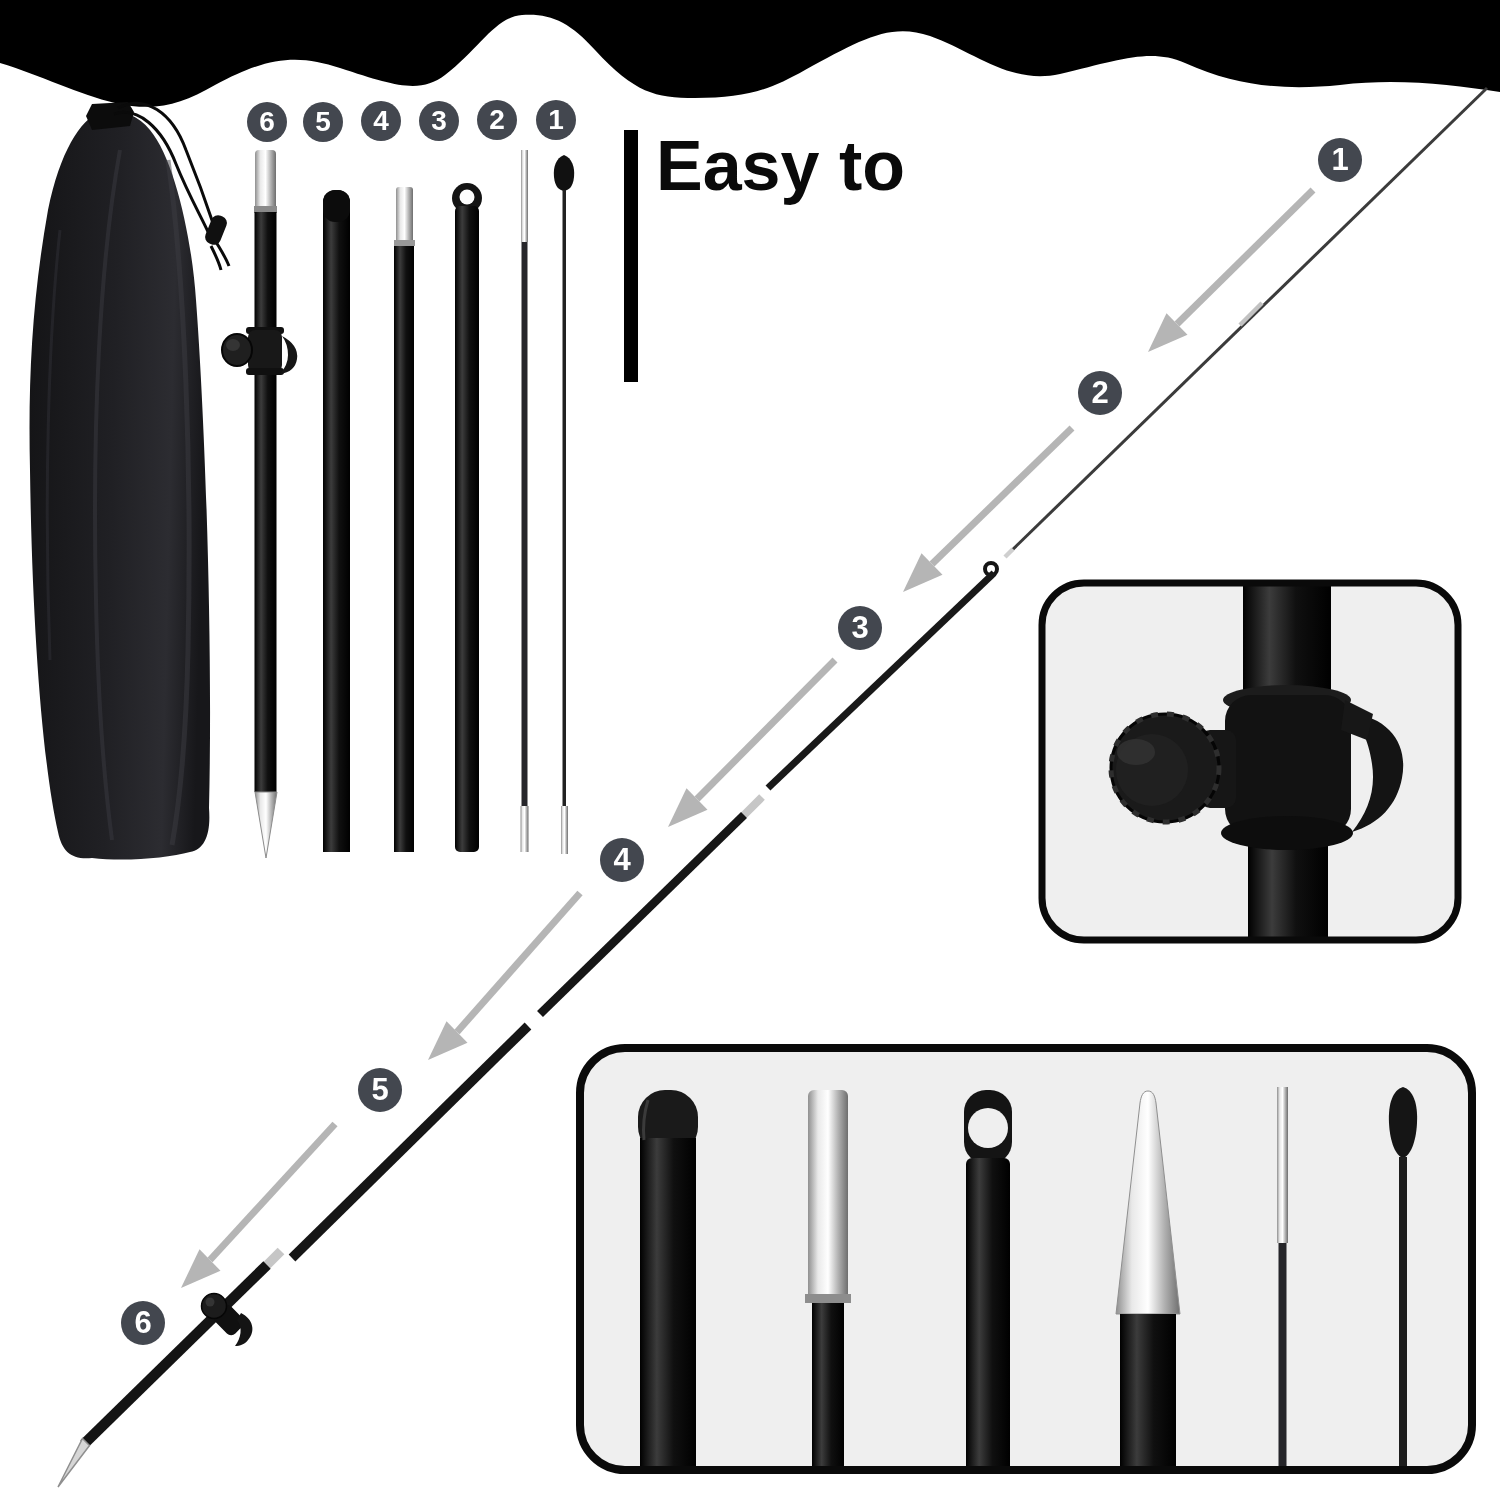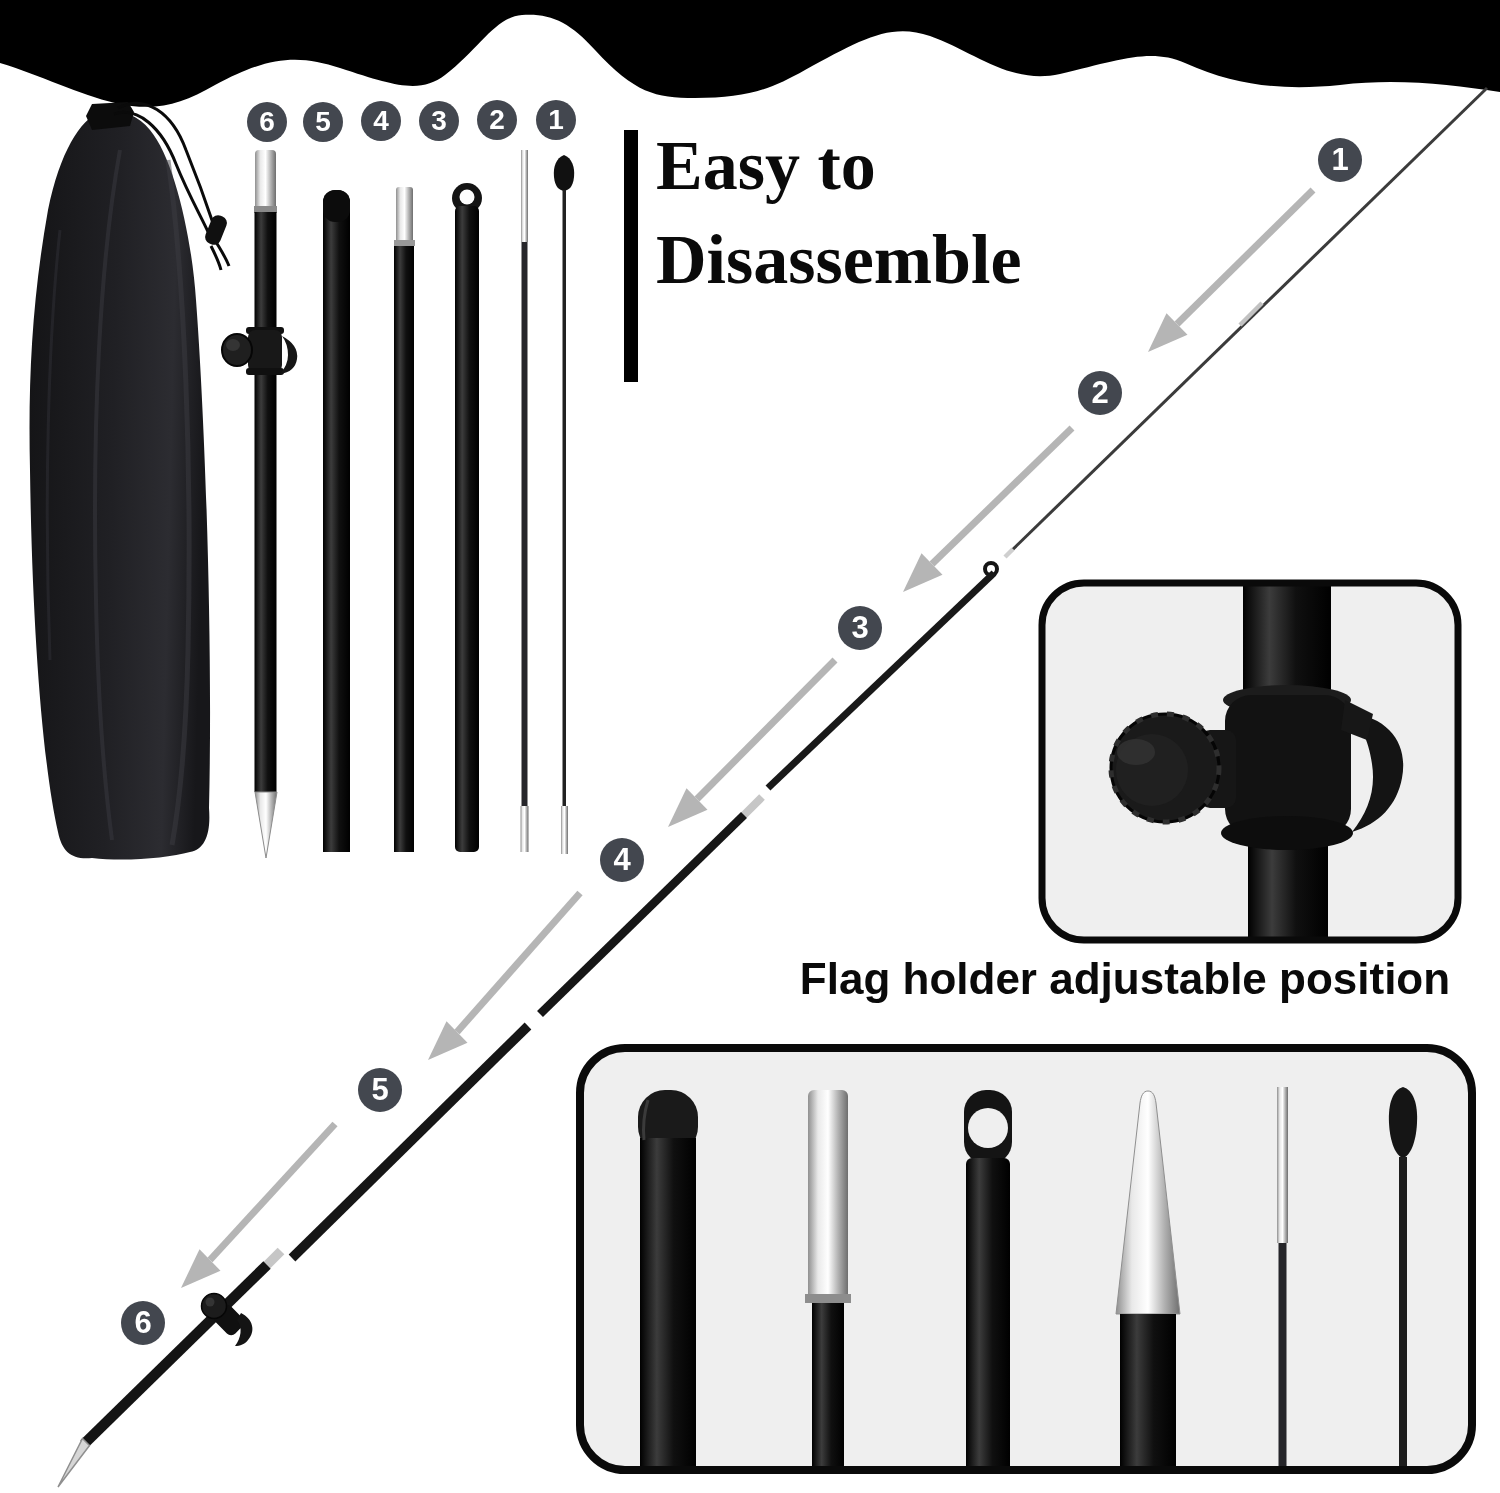--- a/index.html
+++ b/index.html
@@ -15,21 +15,21 @@
   #canvas{
     position:relative;width:1500px;height:1493px;overflow:hidden;
     background:#ffffff;font-family:"Liberation Sans",sans-serif;
   }
   #scene{position:absolute;left:0;top:0;z-index:1;}
   .overlay{position:absolute;z-index:2;}
   .headline-bar{left:624px;top:130px;width:14px;height:252px;background:#000;}
   .headline{
     left:656px;top:119px;width:560px;
     font-weight:700;font-size:70px;line-height:94px;color:var(--text);
-    letter-spacing:0px;white-space:nowrap;font-family:Liberation Serif, serif;
+    letter-spacing:0px;white-space:nowrap;
   }
   .caption{
     left:760px;top:954px;width:730px;text-align:center;
     font-weight:700;font-size:44px;color:var(--text);white-space:nowrap;
   }
   .badge{
     position:absolute;z-index:3;border-radius:50%;
     background:var(--badge-bg);color:var(--badge-text);
     display:flex;align-items:center;justify-content:center;
     font-weight:700;
@@ -245,23 +245,21 @@
           <rect x="1399" y="1157" width="8" height="320" fill="#1d1d1d"></rect>
         </g>
       </g>
       <rect x="580" y="1048" width="892" height="422" rx="45" fill="none" stroke="var(--inset-border)" stroke-width="8"></rect>
     </g>
   </svg>
 
   <div class="overlay headline-bar"></div>
   <div class="overlay headline">
     <div>Easy to</div>
-    <div>Disassemble</div>
   </div>
-  <div class="overlay caption">Flag holder adjustable position</div>
 
   <div class="badge parts" style="left:247px;top:102px;">6</div>
   <div class="badge parts" style="left:303px;top:102px;">5</div>
   <div class="badge parts" style="left:361px;top:101px;">4</div>
   <div class="badge parts" style="left:419px;top:101px;">3</div>
   <div class="badge parts" style="left:477px;top:100px;">2</div>
   <div class="badge parts" style="left:536px;top:100px;">1</div>
 
   <div class="badge steps" style="left:1318px;top:138px;">1</div>
   <div class="badge steps" style="left:1078px;top:371px;">2</div>

